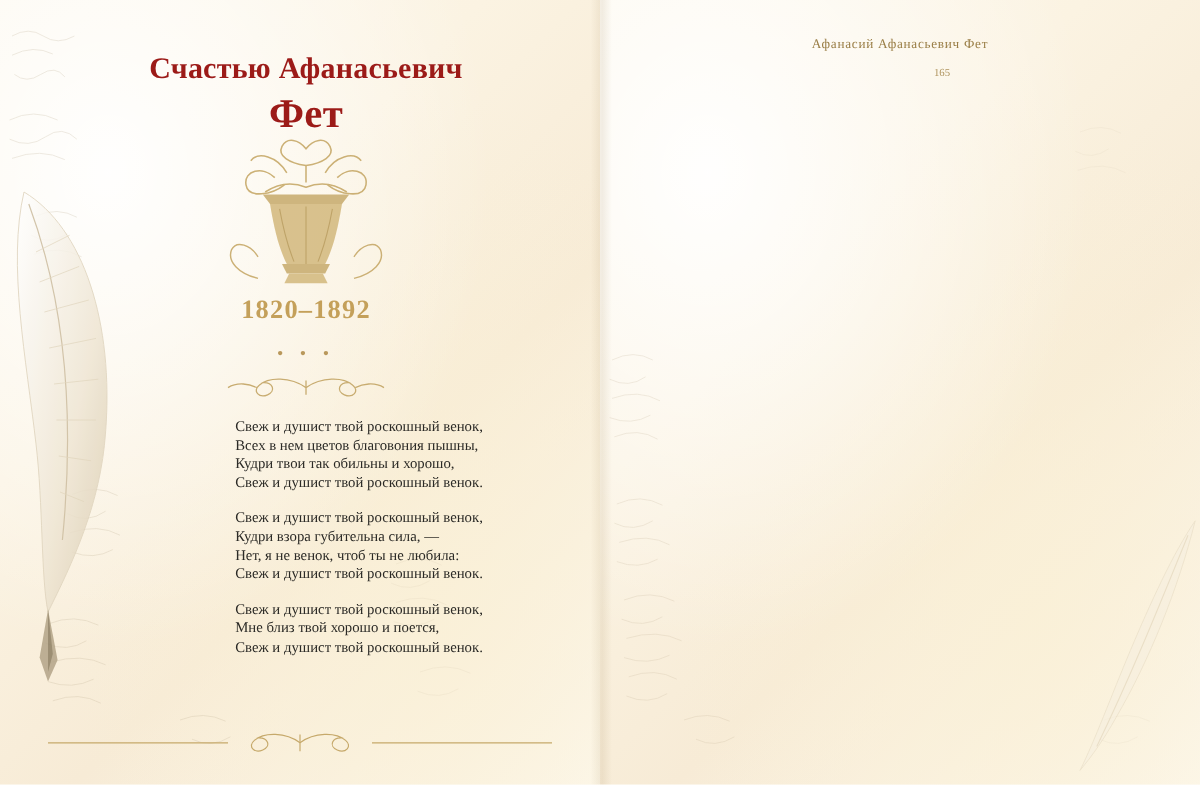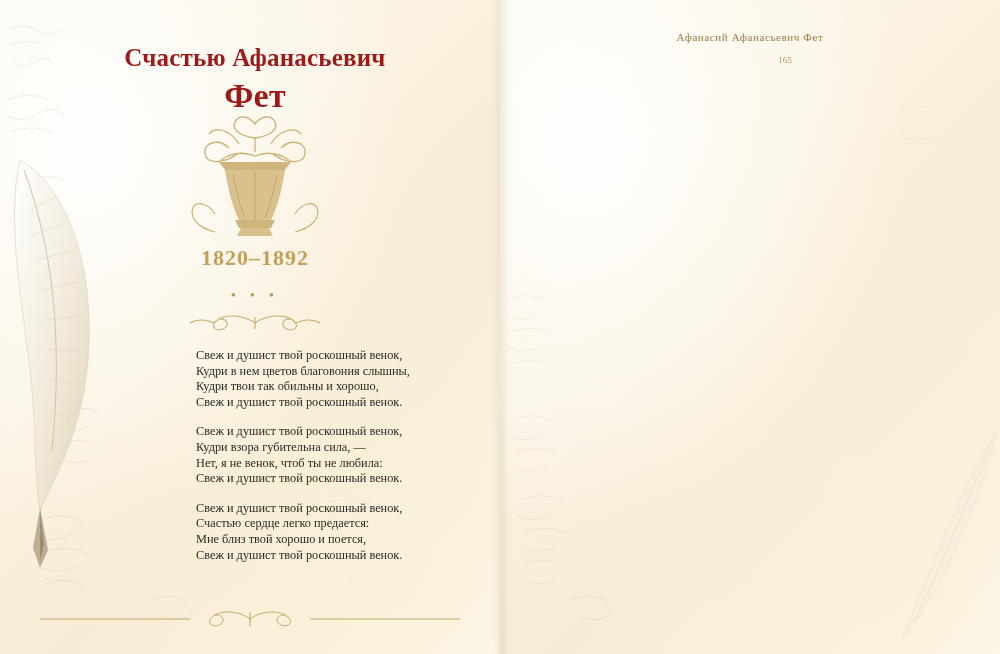--- a/index.html
+++ b/index.html
@@ -232,33 +232,32 @@
           <path d="M85,11 C72,2 54,2 46,9 C40,14 46,20 53,17 C60,14 58,6 48,7"></path>
           <path d="M85,11 C98,2 116,2 124,9 C130,14 124,20 117,17 C110,14 112,6 122,7"></path>
           <path d="M85,11 L85,5 M85,11 L85,17"></path>
           <path d="M20,11 C28,6 38,8 44,11 M150,11 C142,6 132,8 126,11"></path>
         </g>
       </svg>
 
       <div class="poem-left">
         <div class="stanza">
           <div>Свеж и душист твой роскошный венок,</div>
-          <div>Кудри в нем цветов благовония слышны,</div>
+          <div>Всех в нем цветов благовония пышны,</div>
           <div>Кудри твои так обильны и хорошо,</div>
           <div>Свеж и душист твой роскошный венок.</div>
         </div>
         <div class="stanza">
           <div>Свеж и душист твой роскошный венок,</div>
           <div>Кудри взора губительна сила, —</div>
           <div>Нет, я не венок, чтоб ты не любила:</div>
           <div>Свеж и душист твой роскошный венок.</div>
         </div>
         <div class="stanza">
           <div>Свеж и душист твой роскошный венок,</div>
-          <div>Счастью сердце легко предается:</div>
           <div>Мне близ твой хорошо и поется,</div>
           <div>Свеж и душист твой роскошный венок.</div>
         </div>
       </div>
 
       <svg class="bottom-rule left" viewBox="0 0 420 26">
         <g fill="none" stroke="#c6a96b" stroke-width="1">
           <path d="M0,13 L150,13 M270,13 L420,13"></path>
           <path d="M210,13 C198,4 180,4 172,11 C166,16 172,22 179,19 C186,16 184,8 174,9"></path>
           <path d="M210,13 C222,4 240,4 248,11 C254,16 248,22 241,19 C234,16 236,8 246,9"></path>

